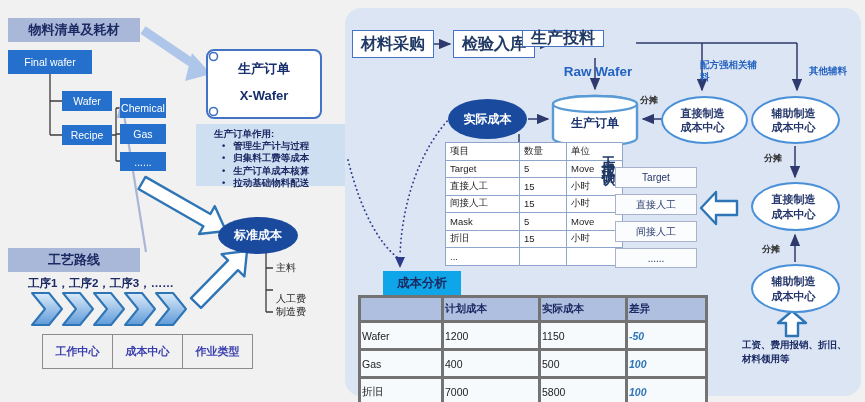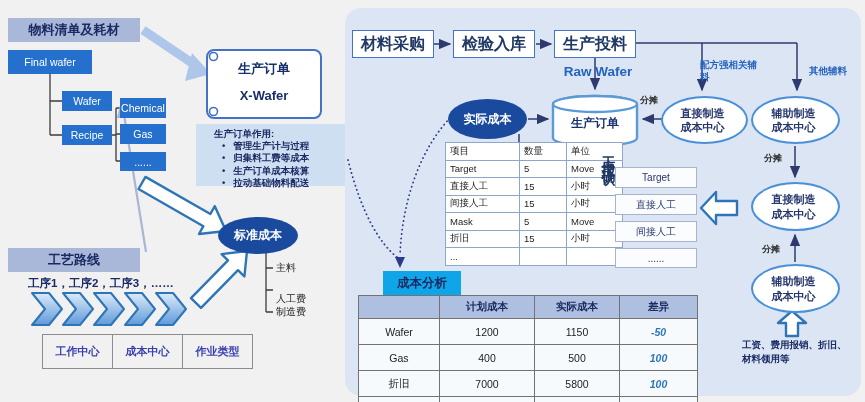--- a/index.html
+++ b/index.html
@@ -19,21 +19,21 @@
   .role-li::before{content:"•";margin-right:8px}
   .smalllab{font-size:9px;font-weight:bold;color:#333}
   .bluelab{color:#2563c0;font-weight:bold}
   .treelab{font-size:10px;font-weight:400;color:#222}
   .factor{background:#fbfcfe;border:1px solid #a8b2cc;color:#24366b;font-size:10px}
   table{border-collapse:collapse;table-layout:fixed}
   .qt{width:150px;background:#fff}
   .qt td{border:1px solid #8fa6cc;height:16.5px;padding:0 4px;font-size:9.5px;color:#1c1c1c;overflow:hidden;white-space:nowrap}
   .bt td{border:1.4px solid #8c8c8c;width:67px;height:31px;font-size:11px;color:#3a3fae;font-weight:bold;text-align:center}
   .ct{width:327px;background:#f7fafd}
-  .ct td{border:1px solid #737373;font-size:10.5px;color:#222;text-align:center;height:23px;overflow:hidden}
+  .ct td{border:3px solid #737373;font-size:10.5px;color:#222;height:23px;overflow:hidden}
   .ct tr.hd td{background:#aebfdf;font-weight:bold;color:#1b2a63;height:20px}
   .ct tr.last td{height:12px;font-size:9px}
   .ct td.diff{color:#2e75b6;font-style:italic;font-weight:bold}
   .vtext{writing-mode:vertical-rl;text-orientation:upright;font-size:13.5px;font-weight:bold;color:#1f3864;letter-spacing:3px}
 </style>
 </head>
 <body>
 
 <div class="stage">
 
@@ -147,21 +147,21 @@
         <tr>
       <td>工作中心</td>
       <td>成本中心</td>
       <td>作业类型</td>
     </tr>
   </tbody>
     </table>
 
   <div class="abs c wflow" style="left:352px;top:30px;width:82px;height:28px">材料采购</div>
   <div class="abs c wflow" style="left:453px;top:30px;width:82px;height:28px">检验入库</div>
-  <div class="abs c wflow" style="left:554px;top:30px;width:82px;height:28px">生产投料</div>
+  <div class="abs c wflow" style="left:522px;top:30px;width:82px;height:17px">生产投料</div>
 
   <div class="abs c bluelab" style="left:700px;top:57px;width:60px;height:28px;font-size:9.5px;line-height:1.3">配方强相关辅料</div>
   <div class="abs c bluelab" style="left:550px;top:62px;width:96px;height:18px;font-size:13.5px">Raw Wafer</div>
   <div class="abs c bluelab" style="left:799px;top:64px;width:58px;height:14px;font-size:9.5px">其他辅料</div>
 
   <div class="abs c dell" style="left:448px;top:99px;width:79px;height:40px">实际成本</div>
   <div class="abs c" style="left:555px;top:104px;width:80px;height:38px;font-size:12px;font-weight:bold;color:#17306b">生产订单</div>
 
   <div class="abs smalllab" style="left:640px;top:94px">分摊</div>
   <div class="abs smalllab" style="left:764px;top:152px">分摊</div>

